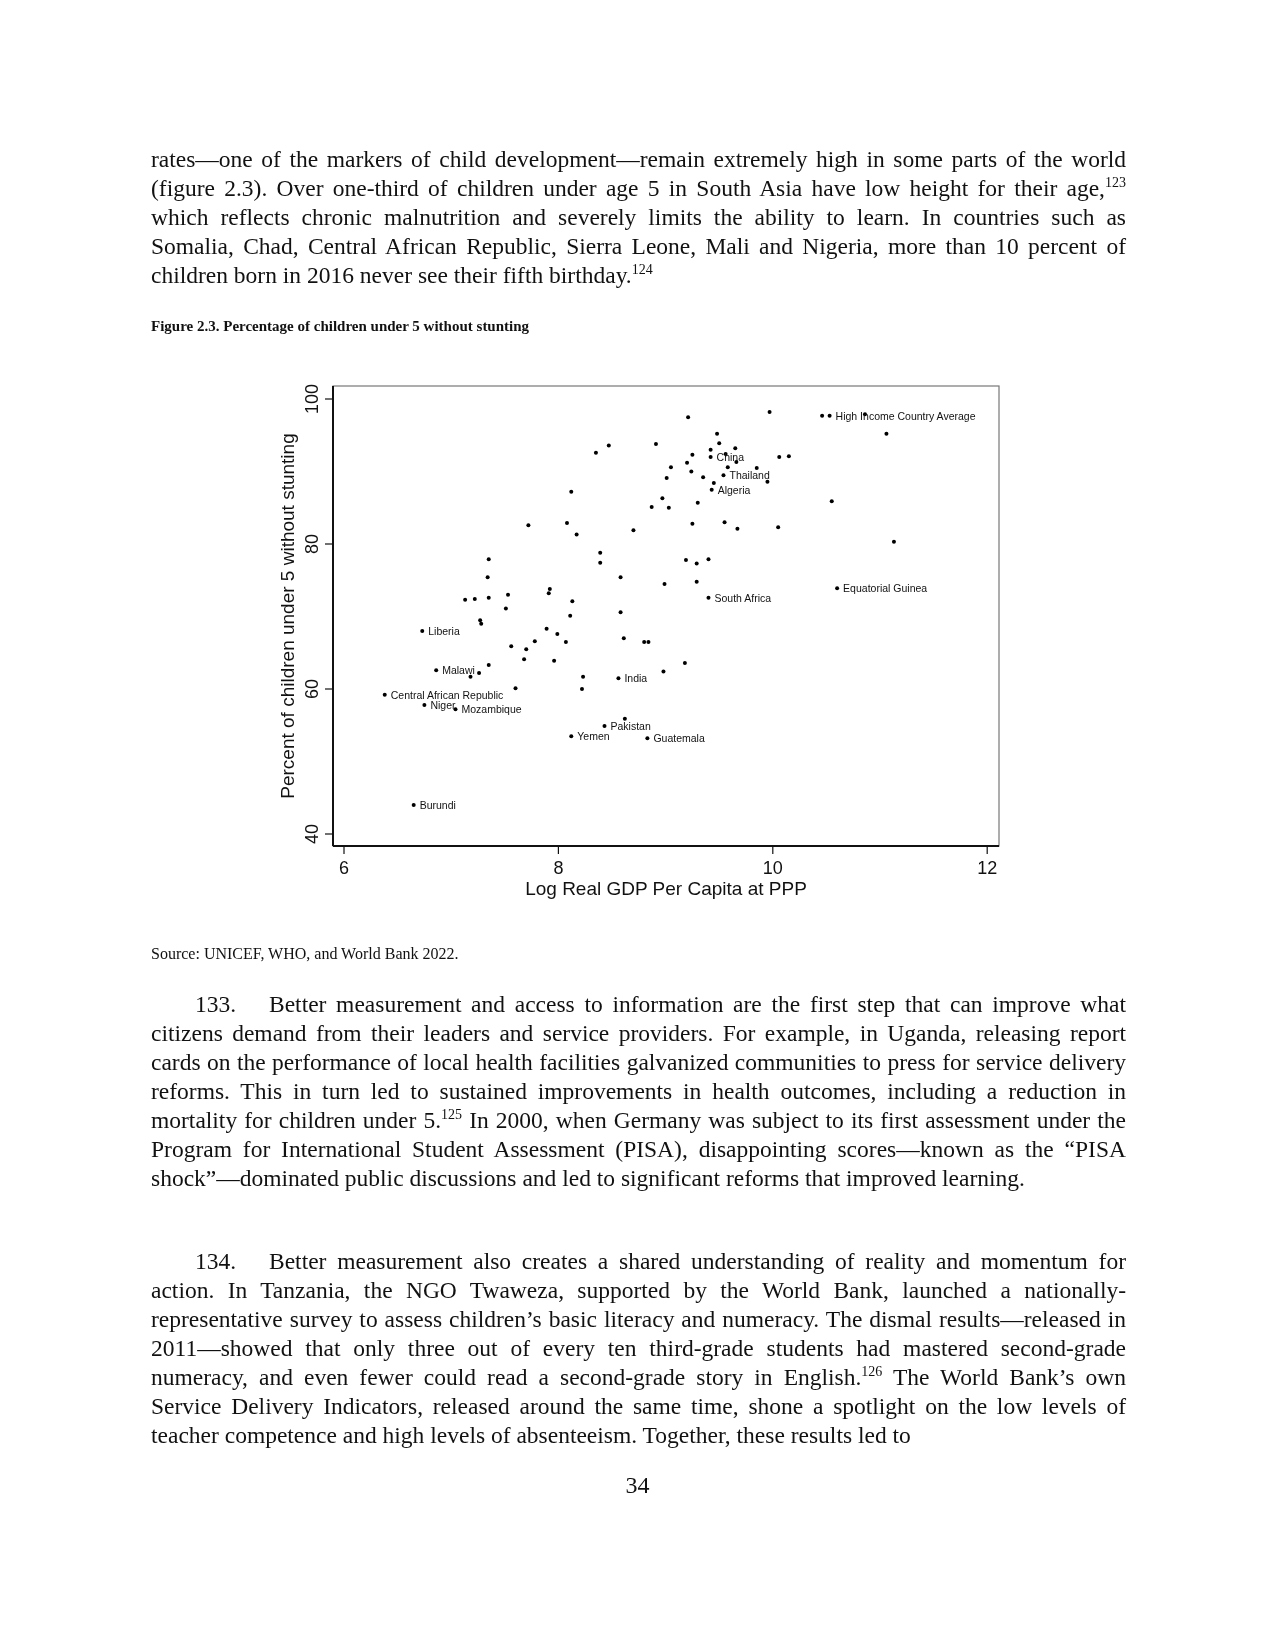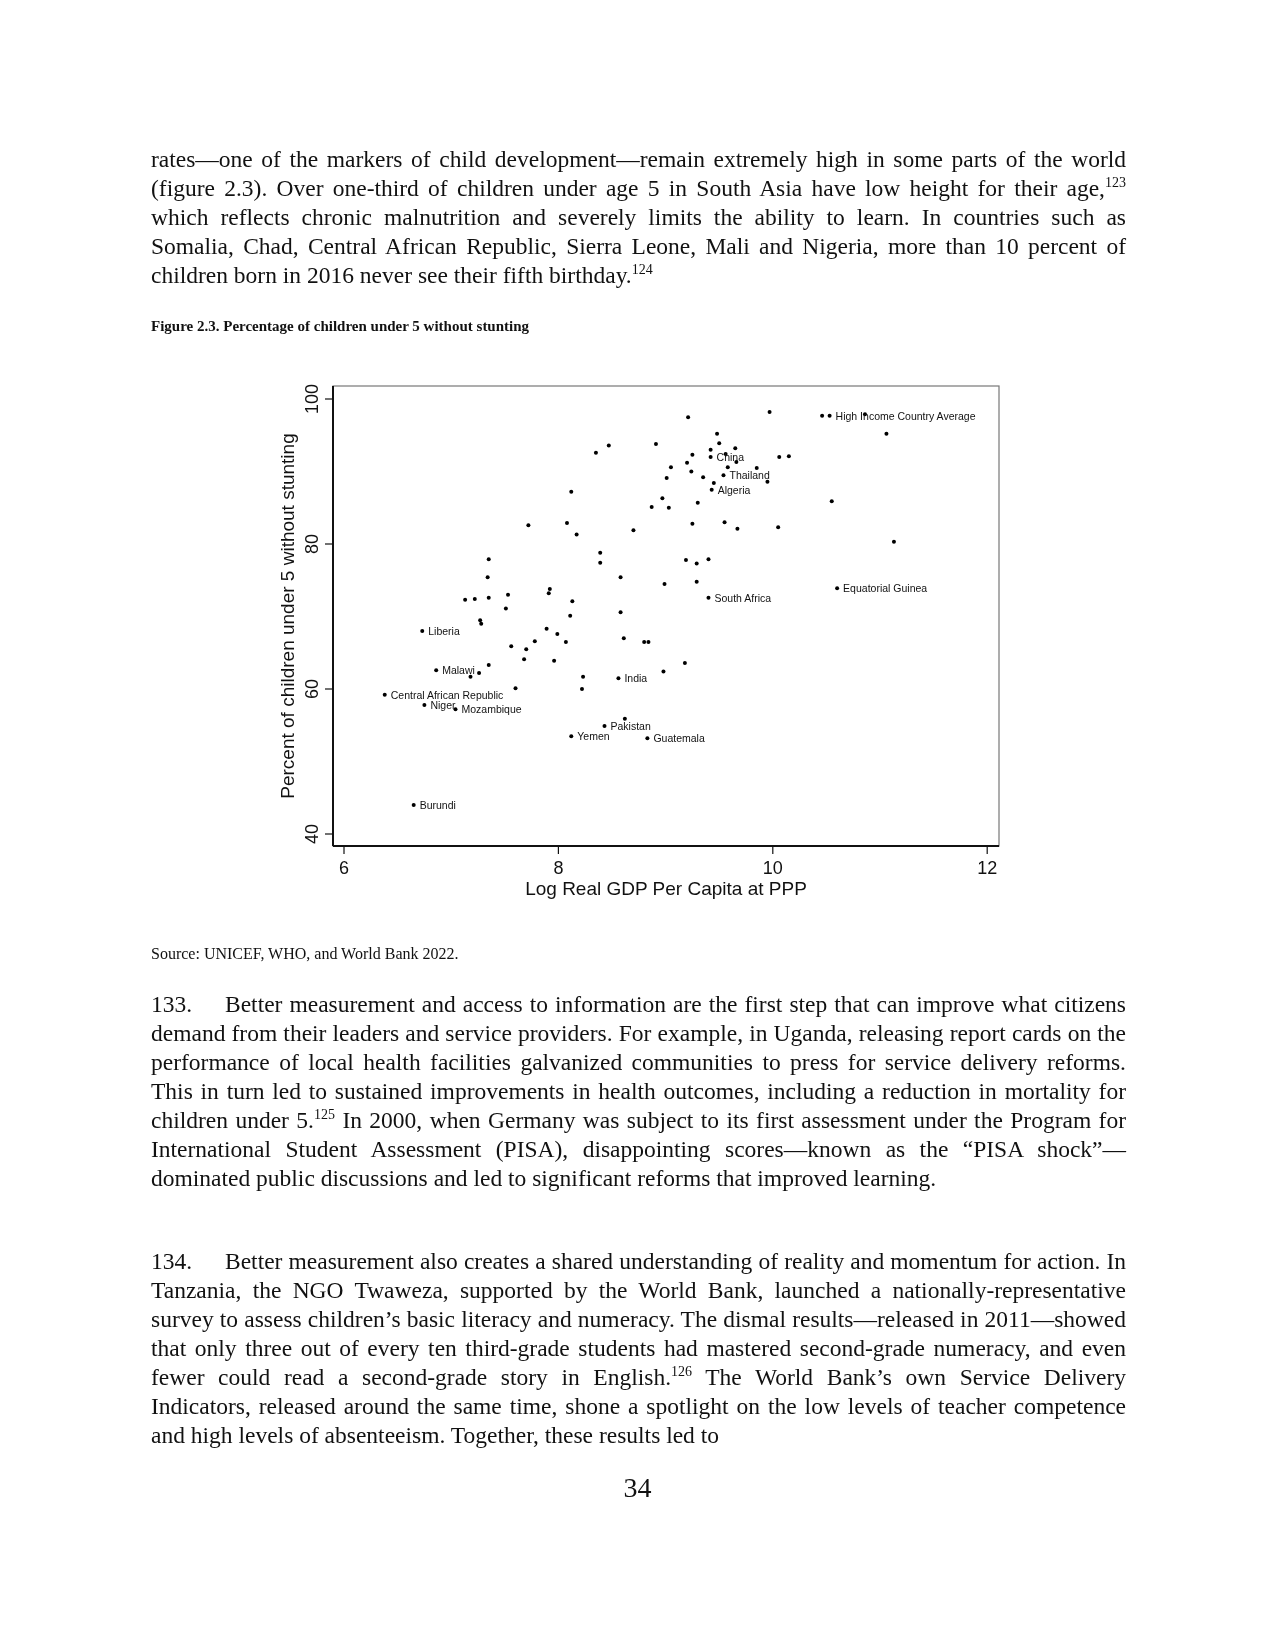--- a/index.html
+++ b/index.html
@@ -4,34 +4,34 @@
 <style>
   html, body { margin: 0; padding: 0; background: #ffffff; }
   body { width: 1275px; height: 1650px; position: relative; overflow: hidden; color: #111; }
   .para {
     position: absolute; left: 151px; width: 975px;
     font-family: Liberation Serif, serif;
     font-size: 23.5px; line-height: 29px; text-align: justify;
     text-align-last: left;
   }
   .para sup { font-size: 14px; line-height: 0; vertical-align: 9px; }
-  .para .num { display: inline-block; width: 74px; }
+  .para .num { display: inline-block; width: 74px; margin-left: 44px; }
   .heading {
     position: absolute; left: 151px; top: 318px;
     font-family: "Liberation Serif", "DejaVu Serif", serif;
     font-weight: bold; font-size: 15px;
   }
   .source {
     position: absolute; left: 151px; top: 945px;
     font-family: "Liberation Serif", "DejaVu Serif", serif;
     font-size: 16px;
   }
   .pagenum {
     position: absolute; left: 0; width: 1275px; top: 1472px; text-align: center;
-    font-family: "Liberation Serif", "DejaVu Serif", serif; font-size: 28px;
+    font-family: "Liberation Serif", "DejaVu Serif", serif; font-size: 24px;
   }
   #chart { position: absolute; left: 0; top: 0; width: 1275px; height: 1650px; pointer-events: none; }
   #chart text { font-family: "Liberation Sans", "DejaVu Sans", sans-serif; fill: #111; }
 </style>
 </head>
 <body>
 
 <p class="para" style="top:145px; margin:0;"><span>rates—one of the markers of child development—remain extremely high in some parts of the world (figure 2.3). Over one-third of children under age 5 in South Asia have low height for their age,</span><sup>123</sup><span> which reflects chronic malnutrition and severely limits the ability to learn. In countries such as Somalia, Chad, Central African Republic, Sierra Leone, Mali and Nigeria, more than 10 percent of children born in 2016 never see their fifth birthday.</span><sup>124</sup></p>
 
 <div class="heading">Figure 2.3. Percentage of children under 5 without stunting</div>

